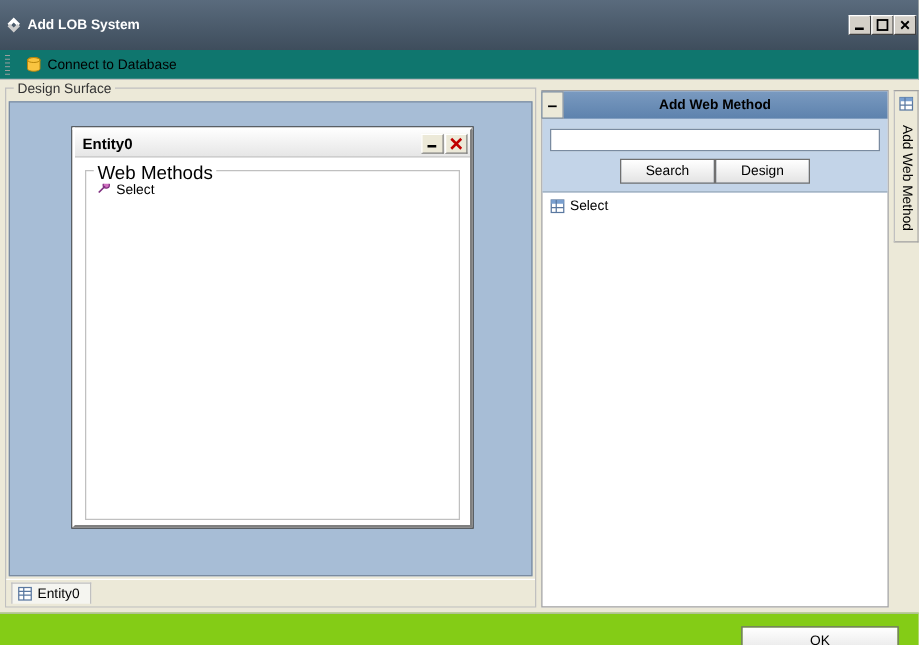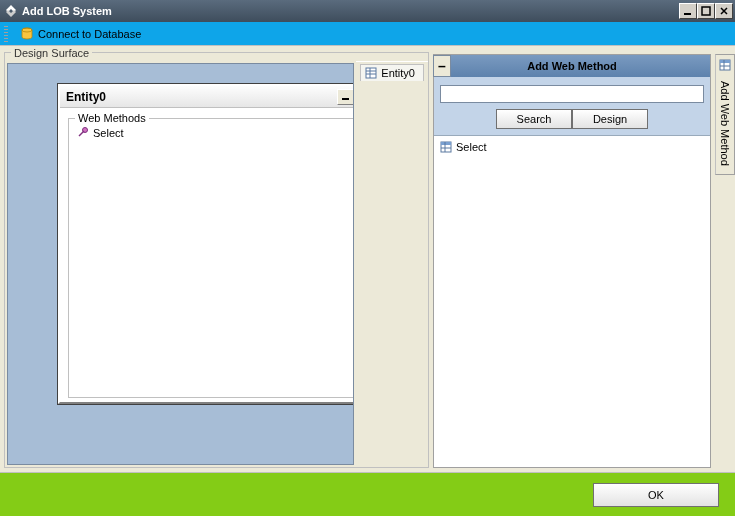--- a/index.html
+++ b/index.html
@@ -5,21 +5,21 @@
 * { box-sizing: border-box; margin: 0; padding: 0; }
 body {
   font-family: Tahoma, "Segoe UI", sans-serif;
   font-size: 11px;
   background: #ece9d8;
   width: 735px;
   height: 516px;
   overflow: hidden;
 }
 .titlebar {
-  height: 22px;
+  height: 40px;
   background: linear-gradient(to bottom, #5a6b7d 0%, #3e4d5c 100%);
   color: #fff;
   display: flex;
   align-items: center;
   padding: 0 2px 0 4px;
 }
 .titlebar .ticon {
   width: 14px; height: 14px; margin-right: 4px;
   display: inline-flex; align-items: center; justify-content: center;
 }
@@ -29,21 +29,21 @@
   width: 18px; height: 16px;
   background: #d4d0c8;
   border: 1px solid #fff;
   border-right-color: #404040; border-bottom-color: #404040;
   display: inline-flex; align-items: center; justify-content: center;
   font-family: Arial; font-size: 10px; color: #000;
   cursor: pointer;
 }
 .toolbar {
   height: 24px;
-  background: #0ea5e9;
+  background: #0f766e;
   border-bottom: 1px solid #c0c0c0;
   display: flex;
   align-items: center;
   padding: 0 4px;
 }
 .grip {
   width: 4px; height: 16px; margin-right: 6px;
   background-image: linear-gradient(#a0a0a0 1px, transparent 1px);
   background-size: 2px 3px;
 }
@@ -58,21 +58,21 @@
   display: flex;
 }
 .design-surface-wrap {
   flex: 1;
   padding: 2px 4px 4px 4px;
   display: flex; flex-direction: column;
 }
 .groupbox {
   border: 1px solid #c0c0c0;
   flex: 1;
-  display: flex; flex-direction: row;
+  display: flex; flex-direction: column;
   position: relative;
   padding-top: 8px;
   margin-top: 4px;
 }
 .groupbox-legend {
   position: absolute; top: -6px; left: 6px;
   background: #ece9d8; padding: 0 3px; font-size: 11px;
   color: #333;
 }
 .canvas {
@@ -111,21 +111,21 @@
 .entity-body { padding: 6px 8px; }
 .fieldset {
   border: 1px solid #c0c0c0;
   padding: 6px 6px 6px 6px;
   position: relative;
   margin-top: 4px;
   height: 280px;
 }
 .fieldset-legend {
   position: absolute; top: -7px; left: 6px;
-  background: #fff; padding: 0 3px; font-size: 11px;
+  background: #fff; padding: 0 3px; font-size: 15px;
 }
 .method-item { display: flex; align-items: center; padding: 1px 2px; cursor: pointer; }
 .method-item .pin { margin-right: 4px; }
 .status-strip {
   height: 22px;
   background: #ece9d8;
   display: flex; align-items: center;
   padding: 0 4px;
   border-top: 1px solid #fff;
 }

